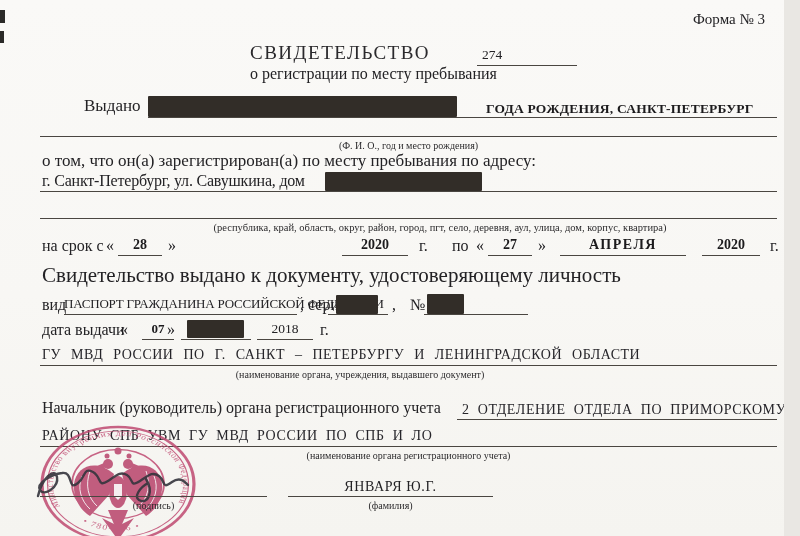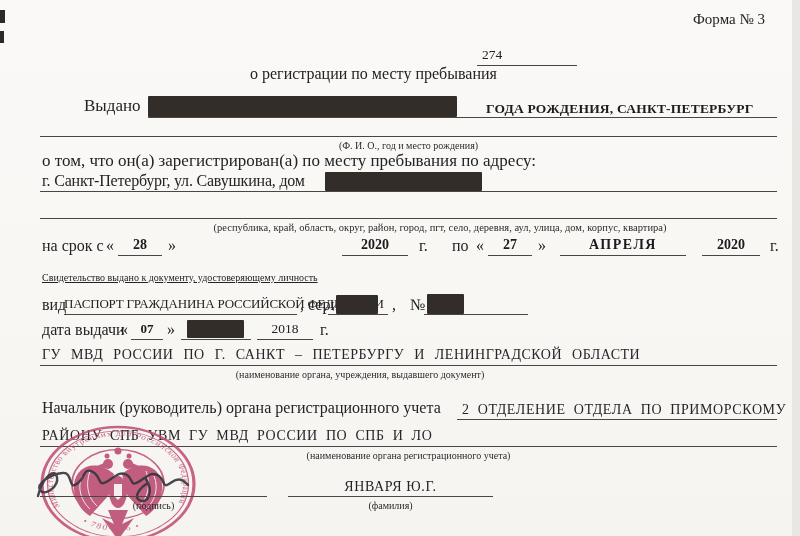--- a/index.html
+++ b/index.html
@@ -1,21 +1,20 @@
 <!DOCTYPE html>
 <html><head>
 <meta charset="utf-8">
 <style>
   html,body{margin:0;padding:0;background:#e9e7e3;}
   .page{
     position:relative;width:784px;height:536px;overflow:hidden;
     background:linear-gradient(180deg,#faf9f7 0%,#f8f7f4 55%,#f5f4f0 100%);
     font-family:"Liberation Serif","DejaVu Serif",serif;
     color:#232225;
-    padding-left:8px;
   }
   .t{position:absolute;white-space:nowrap;line-height:1.15;}
   .cap{position:absolute;font-size:10px;color:#2c2b2d;text-align:center;white-space:nowrap;}
   .line{position:absolute;border-bottom:1.5px solid #4a4641;height:0;}
   .ulc{position:absolute;border-bottom:1.5px solid #4a4641;text-align:center;line-height:18px;height:19px;overflow:visible;white-space:nowrap;}
   .bold{font-weight:bold;color:#1c1b1d;}
   .bar{position:absolute;background:#322d28;border-radius:1px;}
   .title{font-size:19px;letter-spacing:1.5px;color:#2a292c;}
   .body16{font-size:16px;}
   .body17{font-size:17px;}
@@ -32,20 +31,21 @@
 </head>
 <body>
 
 <div class="page">
 
   <div class="artifact" style="left:0;top:10px;width:5px;height:13px;"></div>
   <div class="artifact" style="left:0;top:31px;width:4px;height:12px;"></div>
 
   <div class="t" style="left:600px;top:11px;width:165px;text-align:right;font-size:15px;">Форма № 3</div>
 
+  <div class="t title" style="left:250px;top:42px;">СВИДЕТЕЛЬСТВО</div>
   <div class="t" style="left:482px;top:47px;font-size:13.5px;">274</div>
   <div class="line" style="left:477px;top:65px;width:100px;"></div>
   <div class="t" style="left:250px;top:65px;font-size:16px;">о регистрации по месту пребывания</div>
 
   <div class="t body17" style="left:84px;top:96px;">Выдано</div>
   <div class="bar" style="left:148px;top:96px;width:309px;height:21px;"></div>
   <div class="t bold" style="left:486px;top:101px;font-size:13.5px;letter-spacing:0.2px;">ГОДА РОЖДЕНИЯ, САНКТ-ПЕТЕРБУРГ</div>
   <div class="line" style="left:148px;top:117px;width:629px;"></div>
   <div class="line" style="left:40px;top:136px;width:737px;"></div>
   <div class="cap" style="left:40px;top:140px;width:737px;">(Ф. И. О., год и место рождения)</div>
@@ -65,35 +65,35 @@
   <div class="ulc daynum" style="left:342px;top:236px;width:66px;">2020</div>
   <div class="t body16" style="left:419px;top:237px;">г.</div>
   <div class="t body16" style="left:452px;top:237px;">по</div>
   <div class="t body16" style="left:476px;top:237px;">«</div>
   <div class="ulc daynum" style="left:488px;top:236px;width:44px;">27</div>
   <div class="t body16" style="left:538px;top:237px;">»</div>
   <div class="ulc month" style="left:560px;top:236px;width:126px;">АПРЕЛЯ</div>
   <div class="ulc daynum" style="left:702px;top:236px;width:58px;">2020</div>
   <div class="t body16" style="left:770px;top:237px;">г.</div>
 
-  <div class="t" style="left:42px;top:272px;font-size:10px;text-decoration:underline;">Свидетельство выдано к документу, удостоверяющему личность</div>
+  <div class="t" style="left:42px;top:263px;font-size:21px;">Свидетельство выдано к документу, удостоверяющему личность</div>
 
   <div class="t body16" style="left:42px;top:296px;">вид</div>
   <div class="ulc cond" style="left:64px;top:295px;width:233px;">ПАСПОРТ ГРАЖДАНИНА РОССИЙСКОЙ ФЕДЕРАЦИИ</div>
   <div class="t body16" style="left:300px;top:296px;">, серия</div>
   <div class="line" style="left:328px;top:314px;width:60px;"></div>
   <div class="bar" style="left:336px;top:295px;width:42px;height:19px;"></div>
   <div class="t body16" style="left:392px;top:296px;">,</div>
   <div class="t body16" style="left:410px;top:296px;">№</div>
   <div class="line" style="left:424px;top:314px;width:104px;"></div>
   <div class="bar" style="left:427px;top:294px;width:37px;height:20px;"></div>
 
   <div class="t body16" style="left:42px;top:321px;">дата выдачи</div>
   <div class="t body16" style="left:120px;top:321px;">«</div>
-  <div class="ulc daynum" style="left:131px;top:320px;width:32px;font-size:13px;">07</div>
+  <div class="ulc daynum" style="left:142px;top:320px;width:32px;font-size:13px;">07</div>
   <div class="t body16" style="left:167px;top:321px;">»</div>
   <div class="line" style="left:181px;top:339px;width:70px;"></div>
   <div class="bar" style="left:187px;top:320px;width:57px;height:18px;"></div>
   <div class="ulc" style="left:257px;top:320px;width:56px;font-size:13.5px;">2018</div>
   <div class="t body16" style="left:320px;top:321px;">г.</div>
 
   <div class="t issuer" style="left:42px;top:347px;">ГУ МВД РОССИИ ПО Г. САНКТ – ПЕТЕРБУРГУ И ЛЕНИНГРАДСКОЙ ОБЛАСТИ</div>
   <div class="line" style="left:40px;top:365px;width:737px;"></div>
   <div class="cap" style="left:40px;top:369px;width:640px;">(наименование органа, учреждения, выдавшего документ)</div>
 

